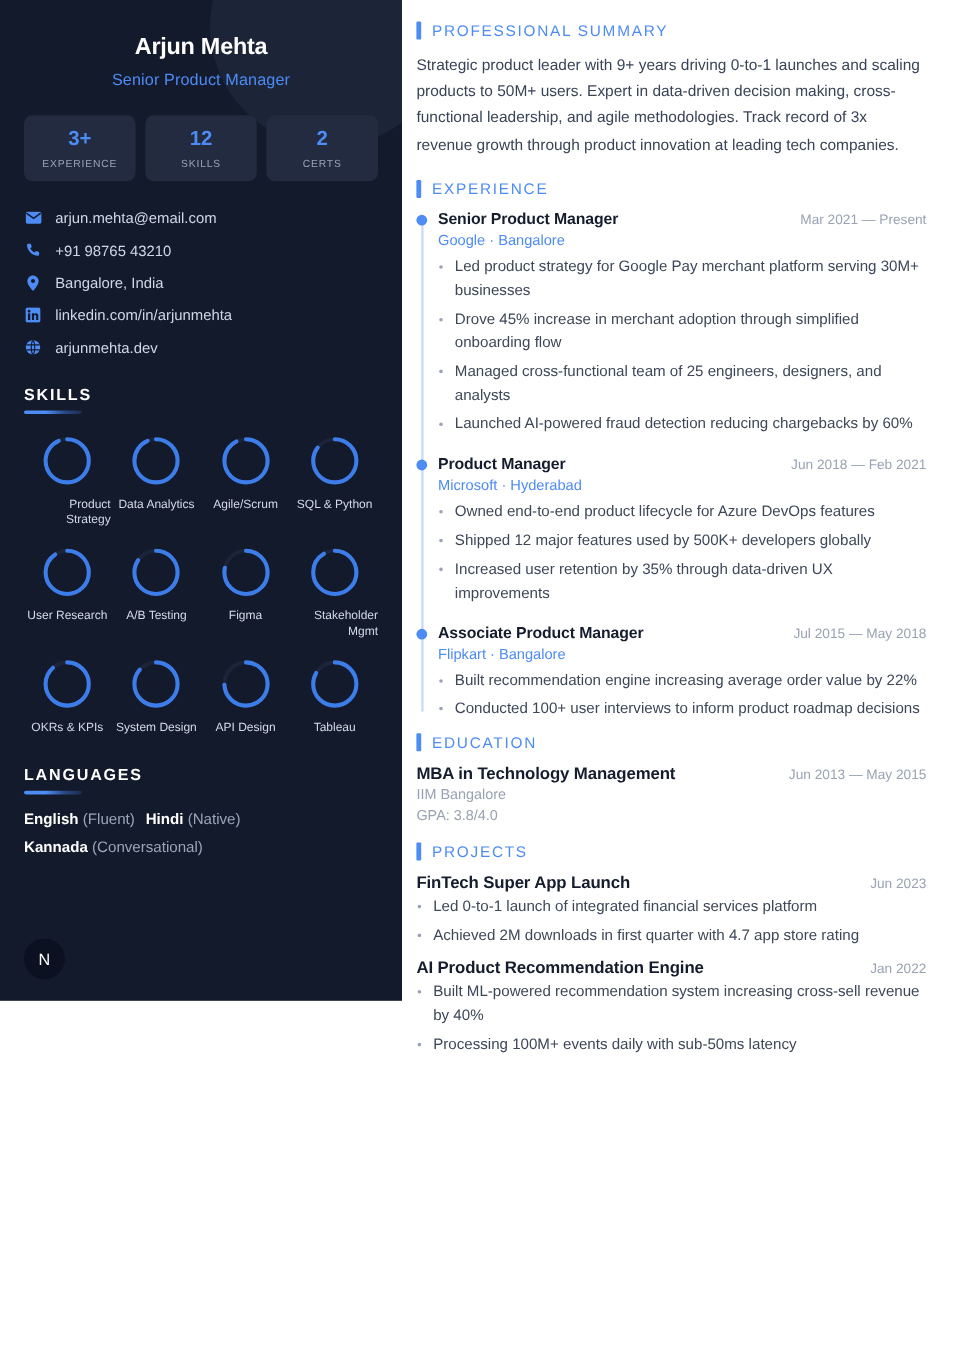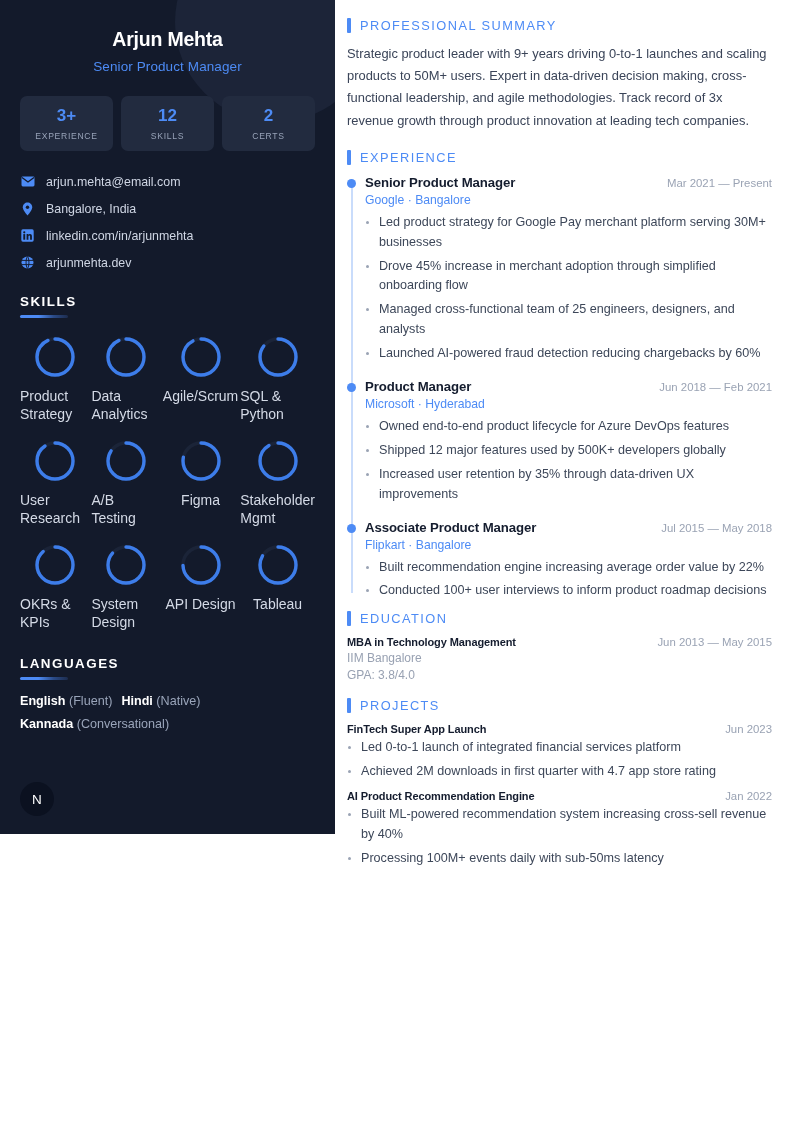--- a/index.html
+++ b/index.html
@@ -154,23 +154,23 @@
   }
 
   .ring {
     width: 46px;
     height: 46px;
     display: block;
   }
 
   .skill-name {
     margin-top: 7px;
-    font-size: 14px;
+    font-size: 10px;
     line-height: 1.32;
-    text-align: left;
+    text-align: right;
     color: #d4dae6;
     max-width: 78px;
   }
 
   .lang-list {
     margin-top: 14px;
     display: flex;
     flex-direction: column;
     gap: 9px;
   }
@@ -322,21 +322,21 @@
   }
 
   .block-row {
     display: flex;
     justify-content: space-between;
     align-items: baseline;
     gap: 10px;
   }
 
   .block-title {
-    font-size: 11px;
+    font-size: 14px;
     font-weight: bold;
     color: #141c2e;
     letter-spacing: -0.1px;
   }
 
   .block-date {
     font-size: 11.4px;
     color: #9aa3b4;
     white-space: nowrap;
   }
@@ -382,20 +382,28 @@
 
       <div class="contact-list" id="contacts">
           <div class="contact-row">
             <span class="c-icon">
               <svg width="14" height="11" viewBox="0 0 14 11">
                 <rect x="0.5" y="0.5" width="13" height="10" rx="1.4" fill="currentColor"></rect>
                 <path d="M1 1.6 L7 6 L13 1.6" stroke="#131a2b" stroke-width="1.3" fill="none"></path>
               </svg>
             </span>
             <span>arjun.mehta@email.com</span>
+          </div>
+          <div class="contact-row">
+            <span class="c-icon">
+              <svg width="13" height="13" viewBox="0 0 13 13">
+                <path d="M2.6 1.2 L4.6 1.2 L5.5 3.9 L4.2 4.9 C4.9 6.5 6.2 7.8 7.9 8.5 L8.9 7.2 L11.6 8.1 L11.6 10.1 C11.6 10.8 11 11.3 10.3 11.2 C5.6 10.7 1.9 7 1.5 2.4 C1.4 1.8 1.9 1.2 2.6 1.2 Z" fill="currentColor"></path>
+              </svg>
+            </span>
+            <span>+91 98765 43210</span>
           </div>
           <div class="contact-row">
             <span class="c-icon">
               <svg width="11" height="14" viewBox="0 0 11 14">
                 <path d="M5.5 0.6 C2.9 0.6 0.8 2.7 0.8 5.3 C0.8 8.6 5.5 13.4 5.5 13.4 C5.5 13.4 10.2 8.6 10.2 5.3 C10.2 2.7 8.1 0.6 5.5 0.6 Z" fill="currentColor"></path>
                 <circle cx="5.5" cy="5.2" r="1.7" fill="#131a2b"></circle>
               </svg>
             </span>
             <span>Bangalore, India</span>
           </div>

